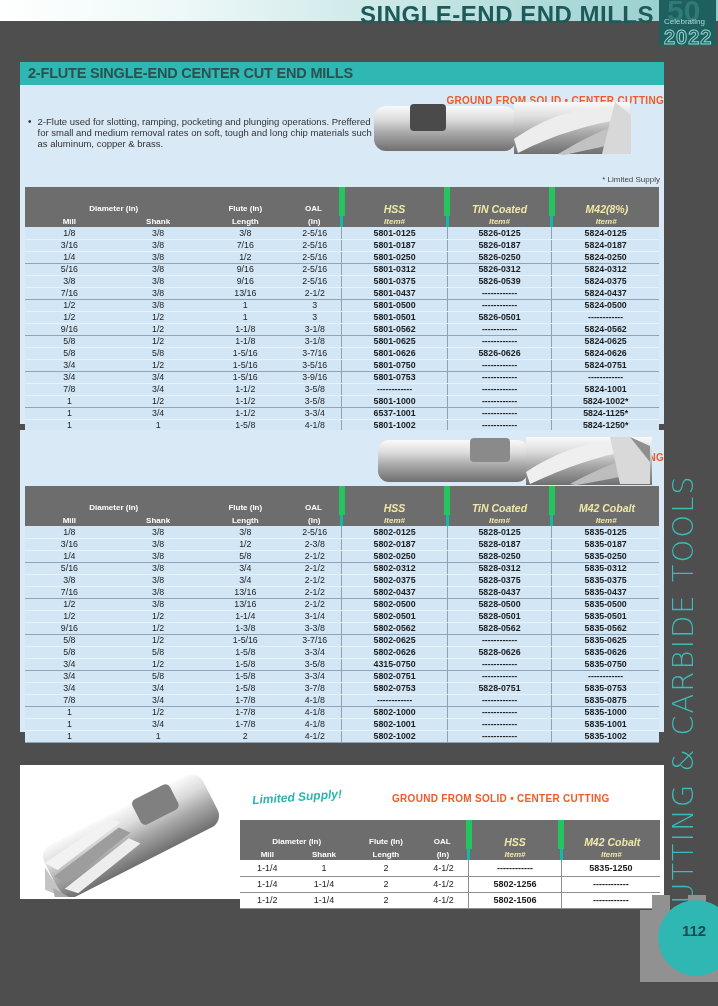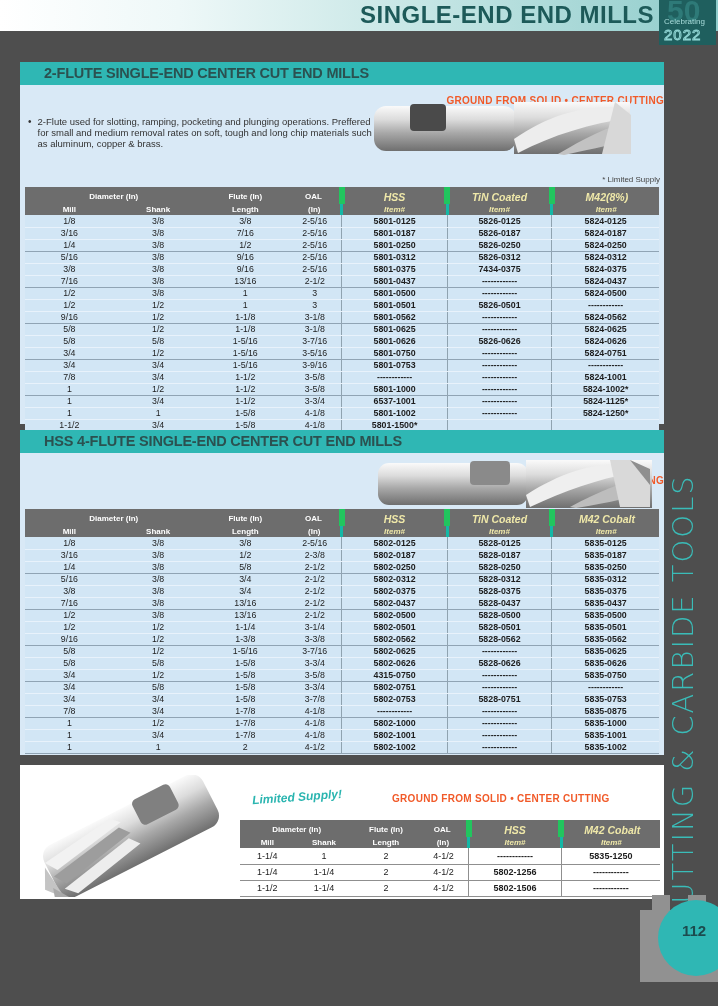--- a/index.html
+++ b/index.html
@@ -1,52 +1,52 @@
 <!DOCTYPE html>
 <html><head>
 <meta charset="utf-8">
 <style>
   * { margin:0; padding:0; box-sizing:border-box; }
   html,body { width:718px; height:1006px; overflow:hidden; }
   body { background:#4e4e4e; font-family:"Liberation Sans", sans-serif; position:relative; }
 
   
-  .banner { position:absolute; left:0; top:0; width:718px; height:31px;
+  .banner { position:absolute; left:0; top:0; width:718px; height:21px;
             background:linear-gradient(90deg,#ffffff 0%,#eef8f8 25%,#c4e5e4 60%,#8fcccb 100%); }
   .banner-title { position:absolute; right:64px; top:1px; font-size:24px; font-weight:bold;
                   color:#1d5a59; letter-spacing:0.5px; }
   .badge { position:absolute; right:2px; top:0; width:57px; height:45px; background:#1f5f5e;
            overflow:hidden; }
   .badge-watermark { position:absolute; left:8px; top:-6px; font-size:30px; font-weight:bold;
                      color:#2e7a78; }
   .badge-line1 { position:absolute; left:5px; top:17px; font-size:8px; color:#a8dcda; }
-  .badge-line2 { position:absolute; left:5px; top:26px; font-size:15px; font-weight:normal;
+  .badge-line2 { position:absolute; left:5px; top:26px; font-size:20px; font-weight:bold;
                  color:#1f5f5e; -webkit-text-stroke:1px #8fd4d2; letter-spacing:1px; }
 
   
   .section { position:absolute; left:20px; width:644px; z-index:2; }
   .sec-bar { height:23px; background:#2fb7b4; color:#2b5150; font-weight:bold;
-             font-size:14.5px; line-height:23px; padding-left:24px; letter-spacing:-0.2px; }
+             font-size:14.5px; line-height:23px; padding-left:8px; letter-spacing:-0.2px; }
   .sec-body { position:relative; width:100%; }
   .bg-blue { background:#d9e9f6; }
   .bg-white { background:#ffffff; }
   .orange-note { color:#f15a29; font-weight:bold; font-size:10px; letter-spacing:0.3px;text-align:right; }
   .bullet-row { display:flex; gap:6px; width:350px; margin:10px 0 0 8px; }
   .bullet-dot { font-size:10px; color:#333; line-height:12px; }
   .bullet-text { font-size:9.5px; color:#333; line-height:1.18; }
   .limited-note { position:absolute; right:4px; font-size:8px; color:#444; }
   .limited-supply { color:#2ab5b0; font-weight:bold; font-style:italic; font-size:12px;
                     transform:rotate(-4deg); display:inline-block; }
 
   
   table { border-collapse:collapse; table-layout:fixed; }
   .data-table { position:absolute; left:5px; width:634px; }
   thead th { background:#6d6d6d; color:#ffffff; font-size:8px; font-weight:bold;
              line-height:1.15; padding:1px 0; text-align:center; }
-  thead tr:first-child th { padding-top:4px; }
+  thead tr:first-child th { padding-top:16px; }
   thead th.item-h { color:#efe8a9; font-style:italic; }
   thead tr:first-child th.item-h { font-size:10.5px; }
   tbody td { font-size:8.8px; text-align:center; height:12px; color:#1d1d1d;
              background:#d2e6f5; border-bottom:1px solid #e8f2fb; padding:0; }
   tbody td:nth-child(n+5) { font-weight:bold; border-left:1px solid #8fa3b0; }
   thead th:nth-child(n+5) { border-left:3px solid #14b8a6; }
   thead tr:first-child th:nth-child(n+4) { border-left:6px solid #22c55e; }
   tbody tr.sep td { border-bottom:1px solid #90a4b4; }
   
   .t3 tbody td { background:#ffffff; border-bottom:1px solid #8f8f8f; height:16px; font-size:9px; }
@@ -165,21 +165,21 @@
             <td>5801-0312</td>
             <td>5826-0312</td>
             <td>5824-0312</td>
           </tr>
           <tr>
             <td>3/8</td>
             <td>3/8</td>
             <td>9/16</td>
             <td>2-5/16</td>
             <td>5801-0375</td>
-            <td>7434-0375</td>
+            <td>5826-0539</td>
             <td>5824-0375</td>
           </tr>
           <tr class="sep">
             <td>7/16</td>
             <td>3/8</td>
             <td>13/16</td>
             <td>2-1/2</td>
             <td>5801-0437</td>
             <td>------------</td>
             <td>5824-0437</td>
@@ -300,21 +300,20 @@
             <td>5801-2000*</td>
             <td></td>
             <td></td>
           </tr>
         </tbody>
     </table>
   </div>
 </div>
 
 <div class="section" style="top:430px;">
-  <div class="sec-bar">HSS 4-FLUTE SINGLE-END CENTER CUT END MILLS</div>
   <div class="sec-body bg-blue" style="height:302px;">
     <div class="orange-note" style="padding:22px 0 0 8px;">GROUND FROM SOLID • CENTER CUTTING</div>
     <svg class="endmill" style="right:8px; top:2px;" width="282" height="56" viewBox="0 0 282 56">
       <rect x="4" y="8" width="150" height="42" rx="11" fill="url(#mg)"></rect>
       <rect x="96" y="6" width="40" height="24" rx="4" fill="#8a8a8a"></rect>
       <rect x="152" y="5" width="126" height="48" fill="url(#mg)"></rect>
       <path d="M152 40 C 186 18, 216 9, 246 9 L258 18 C 224 24, 190 36, 156 52 Z" fill="#efefef"></path>
       <path d="M196 52 C 222 38, 248 26, 276 22 L276 38 C 250 44, 222 50, 202 53 Z" fill="#bdbdbd"></path>
       <path d="M236 5 L256 5 L276 18 L276 52 L246 52 Z" fill="#d9d9d9"></path>
       <path d="M256 5 L276 14 L276 30 Z" fill="#8f8f8f"></path>

